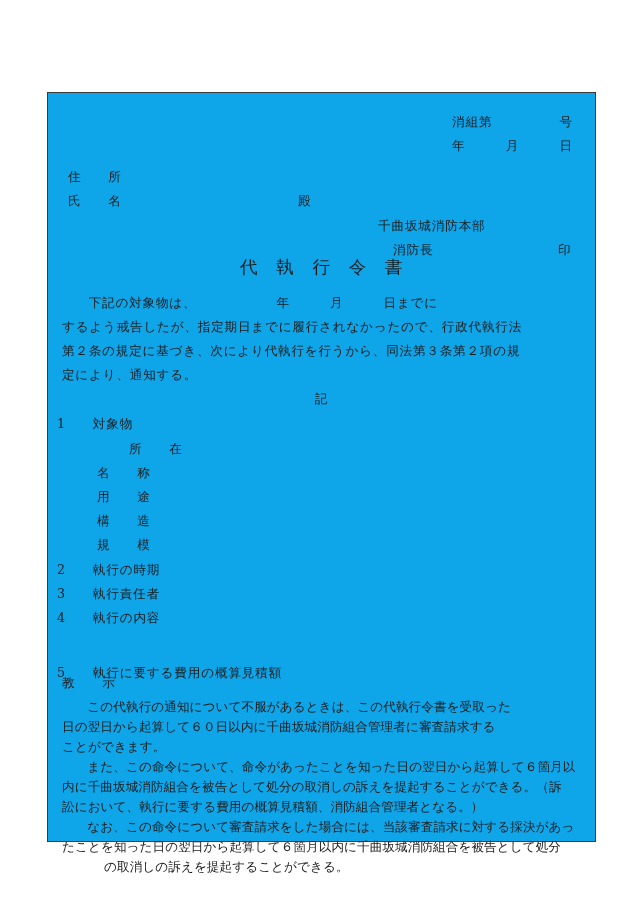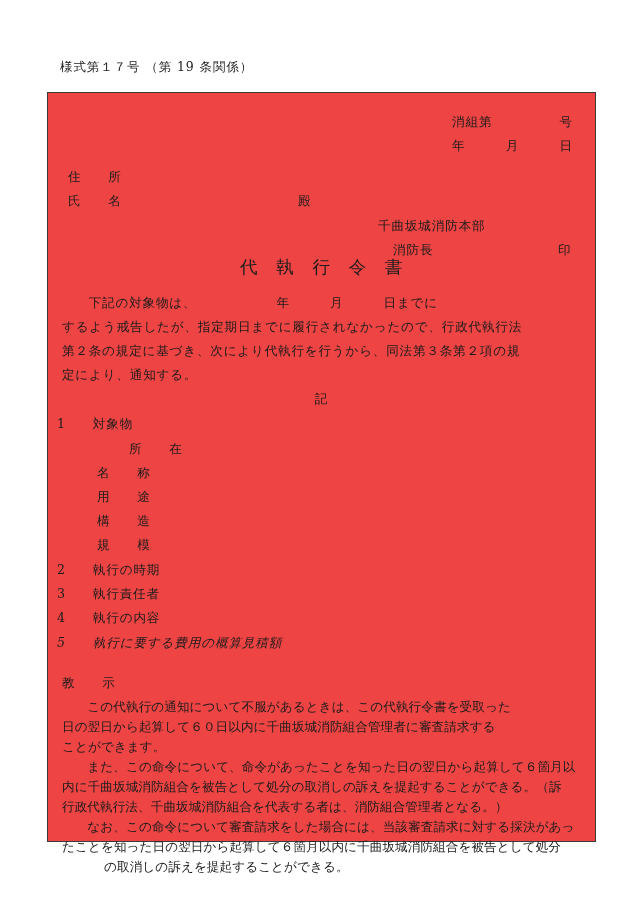--- a/index.html
+++ b/index.html
@@ -36,21 +36,21 @@
 
   
   .doc-frame {
     position: absolute;
     left: 47px;
     top: 92px;
     width: 549px;
     height: 750px;
     border: 1.4px solid #3a3a3c;
     box-sizing: border-box;
-    background: #ef4444;
+    background: #0ea5e9;
   }
 
   .inner {
     position: relative;
     width: 100%;
     height: 100%;
     font-size: 12.6px;
     line-height: 1;
   }
 
@@ -135,21 +135,20 @@
     letter-spacing: 0.08px;
     font-size: 12.6px;
     line-height: 1;
   }
 </style>
 </head>
 <body>
 
 <div class="page">
 
-  <div class="form-number">様式第１７号 （第 19 条関係）</div>
 
   <div class="doc-frame">
     <div class="inner">
 
       <div class="ln rt" style="top:23px;">消組第　　　　　号</div>
       <div class="ln rt" style="top:47px;font-family:Liberation Serif, serif;">年　　　月　　　日</div>
 
       <div class="ln" style="left:20px; top:78px;">住　　所</div>
       <div class="ln" style="left:20px; top:102px;">氏　　名</div>
       <div class="ln" style="left:250px; top:102px;">殿</div>
@@ -171,31 +170,31 @@
 
       <div class="sub-line" style="top:350px;margin-left:32px;">所　　在</div>
       <div class="sub-line" style="top:374px;">名　　称</div>
       <div class="sub-line" style="top:398px;">用　　途</div>
       <div class="sub-line" style="top:422px;">構　　造</div>
       <div class="sub-line" style="top:446px;">規　　模</div>
 
       <div class="list-line" style="top:471px;"><span>2</span><span>　　</span><span>執行の時期</span></div>
       <div class="list-line" style="top:495px;"><span>3</span><span>　　</span><span>執行責任者</span></div>
       <div class="list-line" style="top:519px;"><span>4</span><span>　　</span><span>執行の内容</span></div>
-      <div class="list-line" style="top:544px;font-style:italic;"><span>5</span><span>　　</span><span>執行に要する費用の概算見積額</span></div>
+      <div class="list-line" style="top:574px;"><span>5</span><span>　　</span><span>執行に要する費用の概算見積額</span></div>
 
       <div class="kyoji-head" style="top:584px;">教　　示</div>
 
       <div class="kyoji-line" style="top:608px;">　　この代執行の通知について不服があるときは、この代執行令書を受取った</div>
       <div class="kyoji-line" style="top:628px;">日の翌日から起算して６０日以内に千曲坂城消防組合管理者に審査請求する</div>
       <div class="kyoji-line" style="top:648px;">ことができます。</div>
 
       <div class="kyoji-line" style="top:668px;">　　また、この命令について、命令があったことを知った日の翌日から起算して６箇月以</div>
       <div class="kyoji-line" style="top:688px;">内に千曲坂城消防組合を被告として処分の取消しの訴えを提起することができる。（訴</div>
-      <div class="kyoji-line" style="top:708px;">行政代執行法、千曲坂城消防組合を代表する者は、消防組合管理者となる。）</div>
+      <div class="kyoji-line" style="top:708px;">訟において、執行に要する費用の概算見積額、消防組合管理者となる。）</div>
 
       <div class="kyoji-line" style="top:728px;">　　なお、この命令について審査請求をした場合には、当該審査請求に対する採決があっ</div>
       <div class="kyoji-line" style="top:748px;">たことを知った日の翌日から起算して６箇月以内に千曲坂城消防組合を被告として処分</div>
       <div class="kyoji-line" style="top:768px;margin-left:42px;">の取消しの訴えを提起することができる。</div>
 
     </div>
   </div>
 </div>
 
 </body></html>

